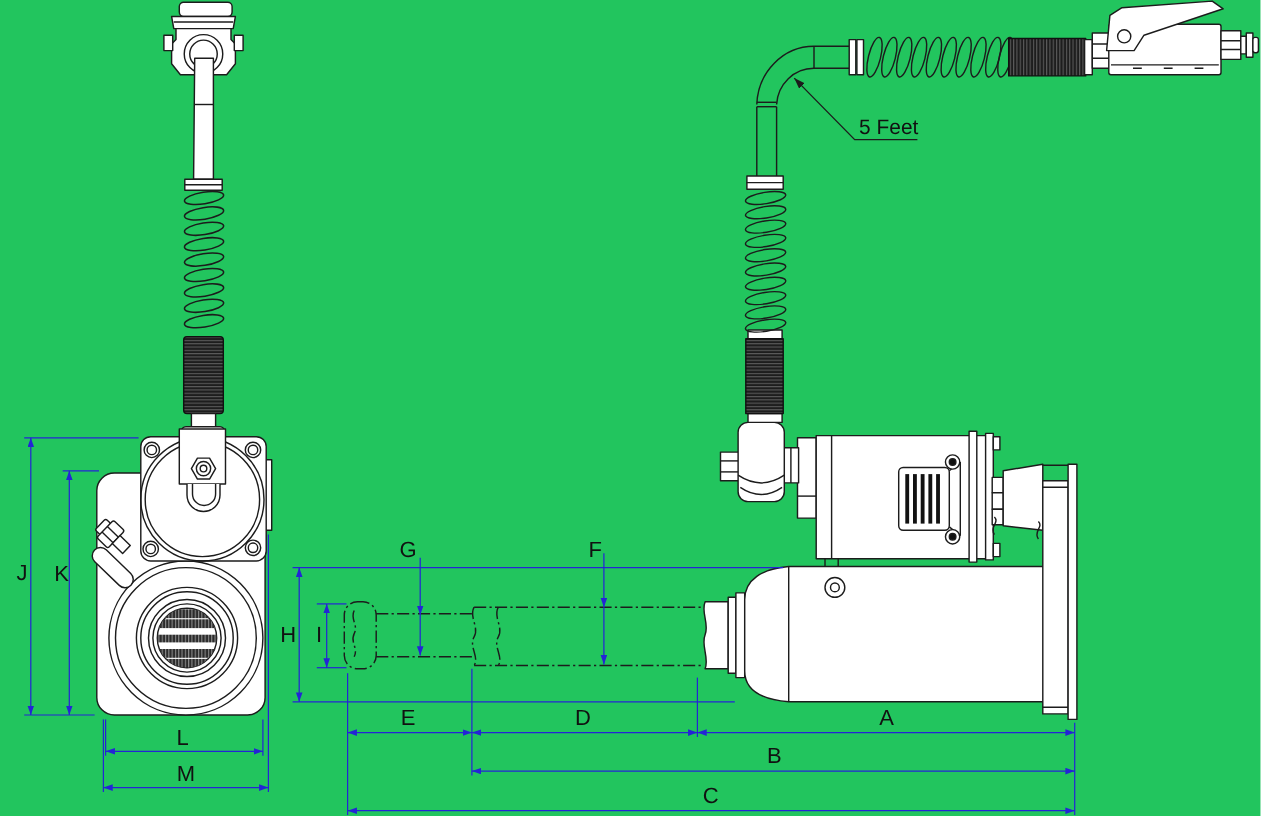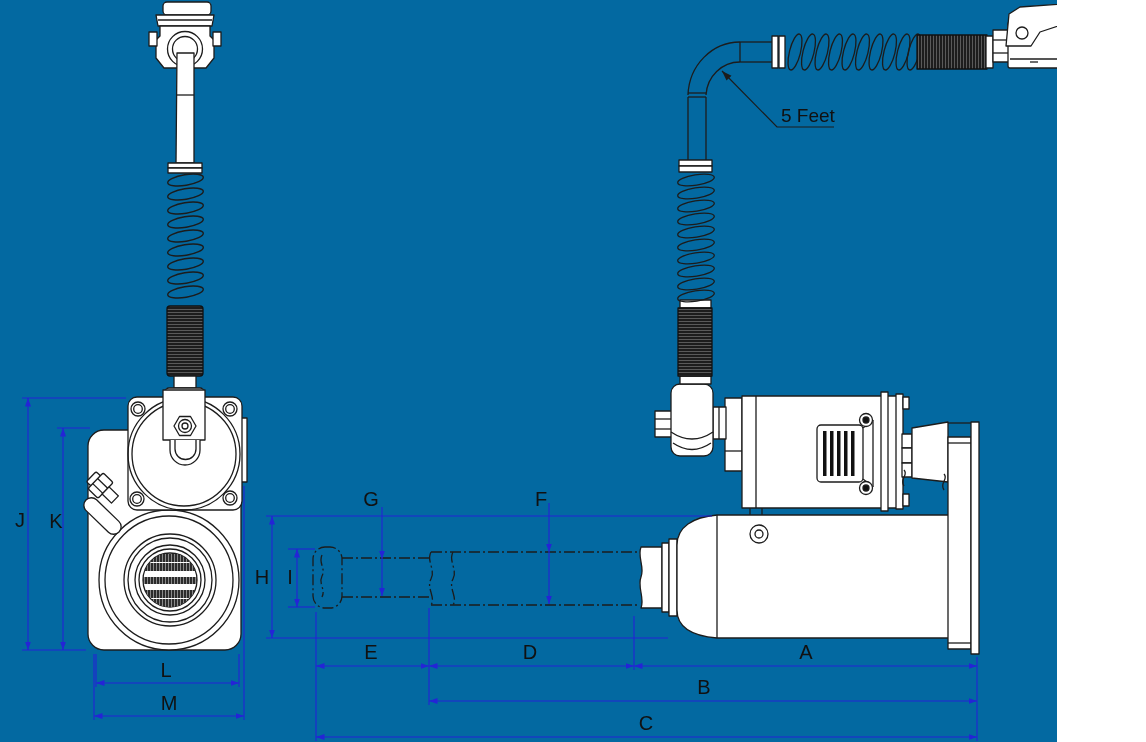--- a/index.html
+++ b/index.html
@@ -1,16 +1,16 @@
 <!DOCTYPE html>
 <html><head>
 <meta charset="utf-8">
 <style>
   html,body{margin:0;padding:0;background:#ffffff;}
-  .stage{width:1057px;height:742px;position:relative;background:#0369a1;overflow:hidden;}
+  .stage{width:1146px;height:742px;position:relative;background:#22c55e;overflow:hidden;}
   svg{display:block;}
   svg text{font-family:"Liberation Sans","DejaVu Sans",sans-serif;fill:#111;}
   .dimtxt{font-size:20px;}
   .notetxt{font-size:19px;}
 </style>
 </head>
 <body>
 
 <div class="stage">
 <svg width="1146" height="742" viewBox="0 0 1146 742">

